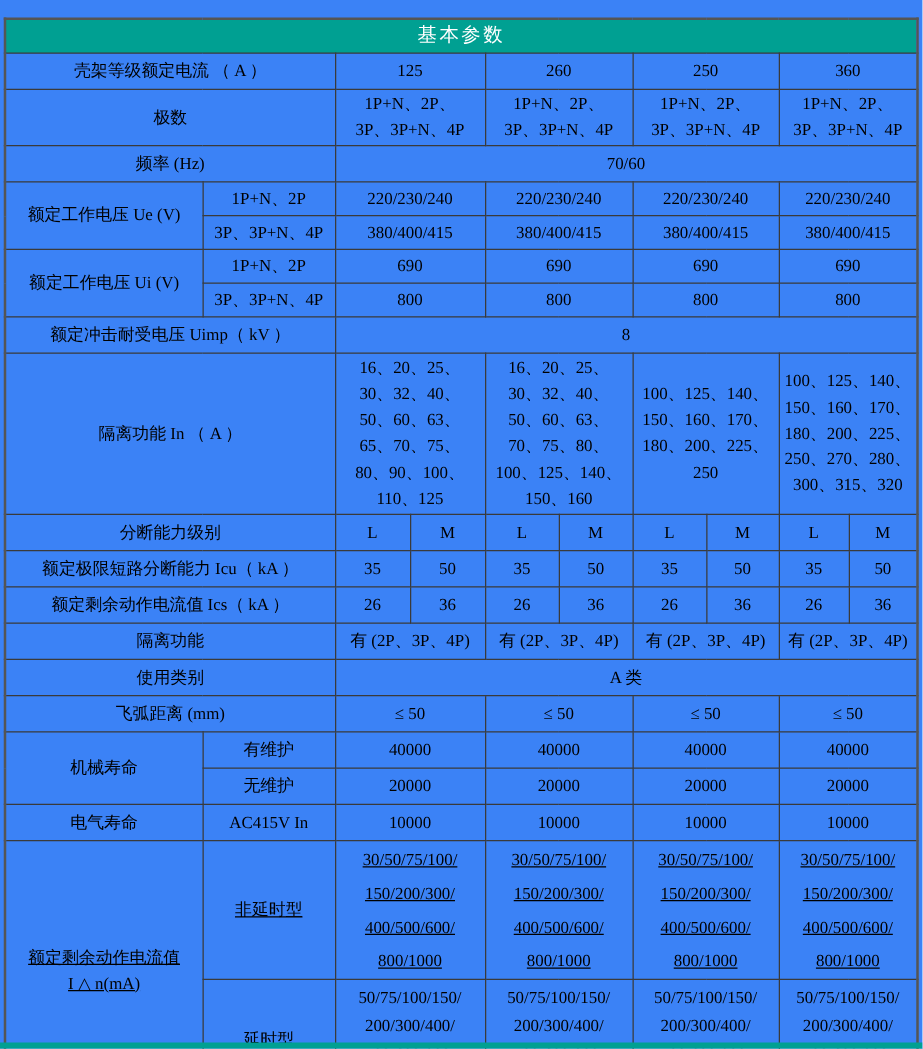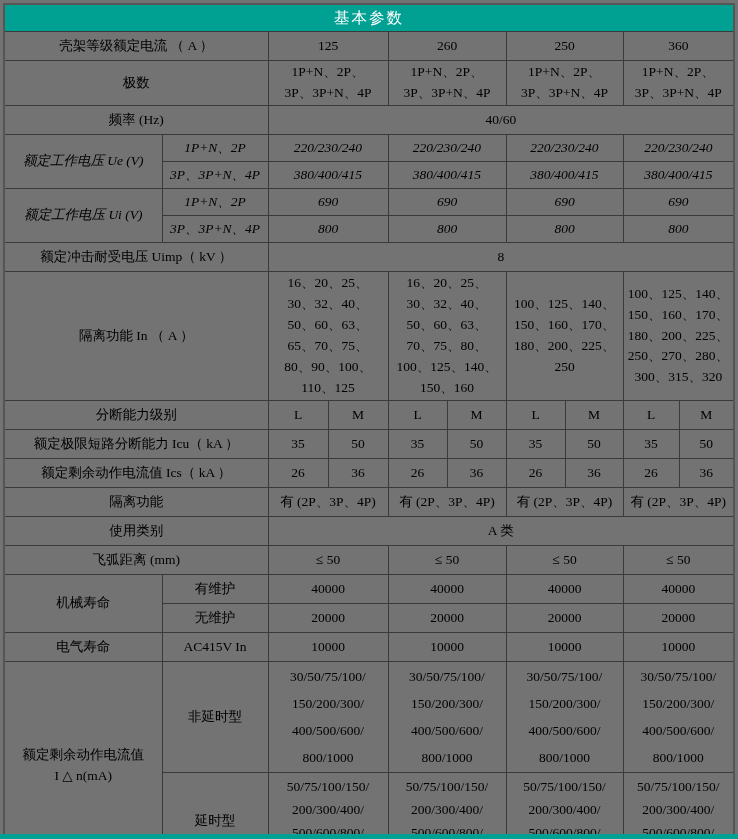--- a/index.html
+++ b/index.html
@@ -1,22 +1,22 @@
 <!DOCTYPE html>
 <html><head>
 <meta charset="utf-8">
 <style>
   html, body { margin: 0; padding: 0; background: #ffffff; }
   .page {
     position: relative;
     width: 738px;
     height: 839px;
     box-sizing: border-box;
-    padding: 3px 3px 0 3px;
-    background: #737373;
+    padding: 14px 3px 0 3px;
+    background: #3b82f6;
     font-family: "Liberation Serif", "DejaVu Serif", serif;
     color: #000000;
   }
   table.spec {
     width: 731px;
     border-collapse: collapse;
     table-layout: fixed;
     font-size: 13.5px;
   }
   table.spec td {
@@ -30,23 +30,23 @@
   }
   table.spec { border: 2px solid #555555; }
   td.title-cell {
     color: #ffffff;
     font-size: 15.5px;
     height: 24px;
     letter-spacing: 2px;
   }
   tr.rh-s td { height: 26px; }
   tr.rh-poles td { height: 42px; }
-  tr.rh-v td { height: 24px; font-style: italic; }
+  tr.rh-v td { height: 24px; }
   tr.rh-in td { height: 126px; }
-  tr.rh-nd td { height: 106px; }
+  tr.rh-nd td { height: 106px; text-decoration: underline; }
   tr.rh-d td { height: 94px; }
   td.left {
     text-align: left;
     padding-left: 6px;
     padding-right: 2px;
     line-height: 21px;
   }
   tr.rh-nd td.val { line-height: 27px; }
   tr.rh-d td.val { line-height: 23px; }
   .bottom-bar {
@@ -95,21 +95,21 @@
       <td colspan="2" class="val">1P+N、2P、
 3P、3P+N、4P</td>
       <td colspan="2" class="val">1P+N、2P、
 3P、3P+N、4P</td>
       <td colspan="2" class="val">1P+N、2P、
 3P、3P+N、4P</td>
     </tr>
 
     <tr class="rh-s">
       <td colspan="2">频率 (Hz)</td>
-      <td colspan="8" class="val">40/60</td>
+      <td colspan="8" class="val">70/60</td>
     </tr>
 
     <tr class="rh-v">
       <td rowspan="2">额定工作电压 Ue (V)</td>
       <td>1P+N、2P</td>
       <td colspan="2" class="val">220/230/240</td>
       <td colspan="2" class="val">220/230/240</td>
       <td colspan="2" class="val">220/230/240</td>
       <td colspan="2" class="val">220/230/240</td>
     </tr>

